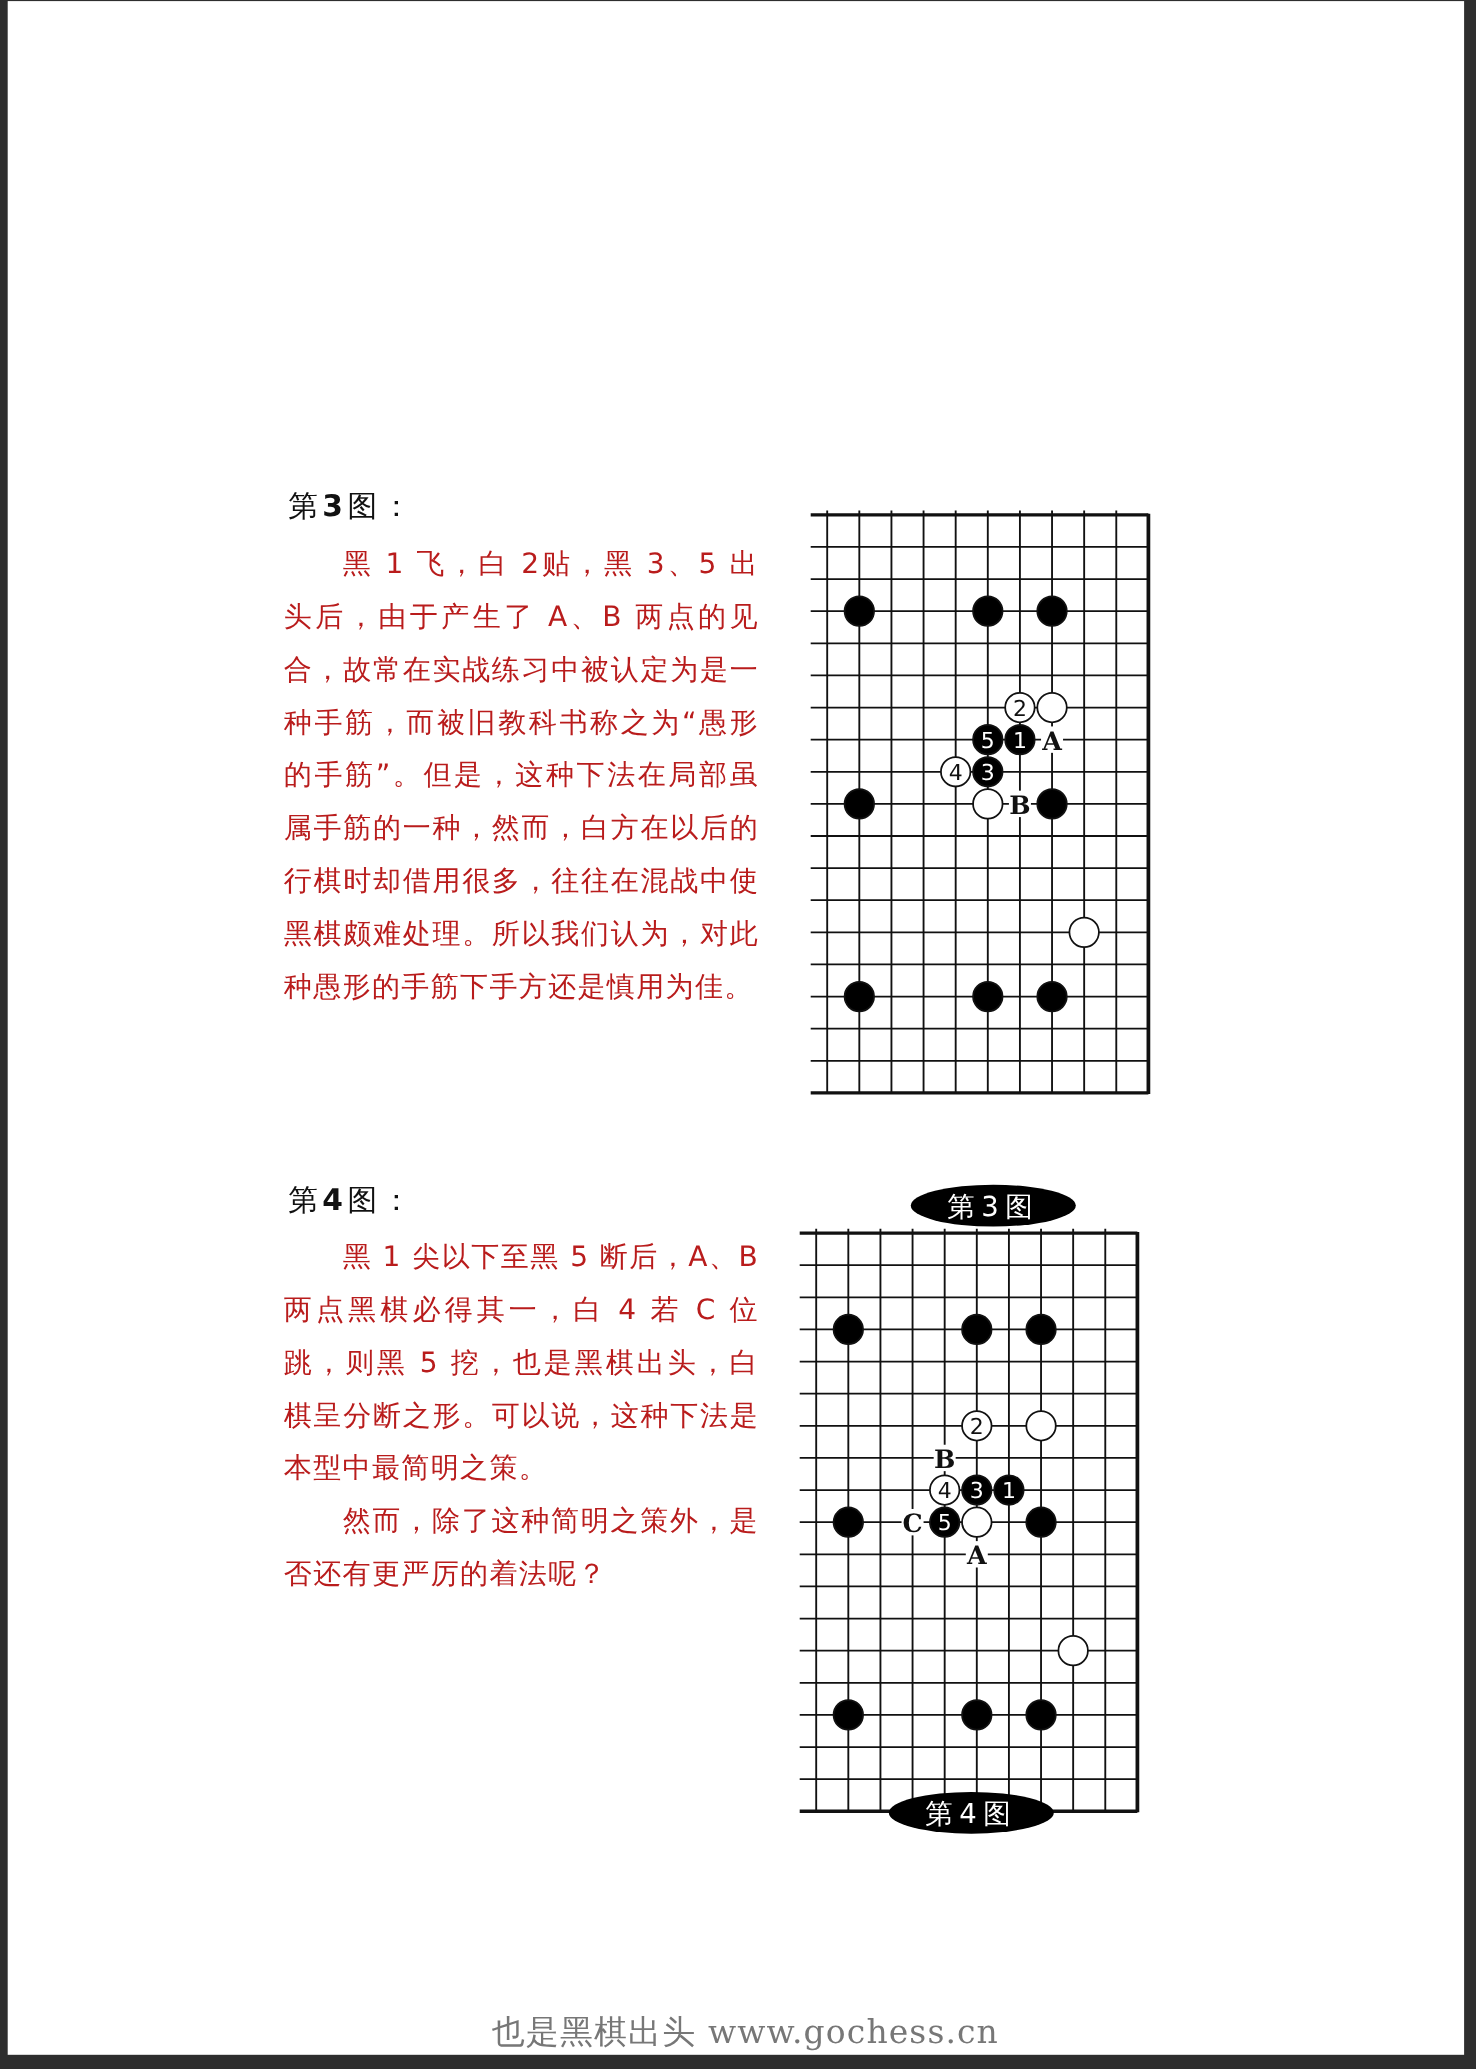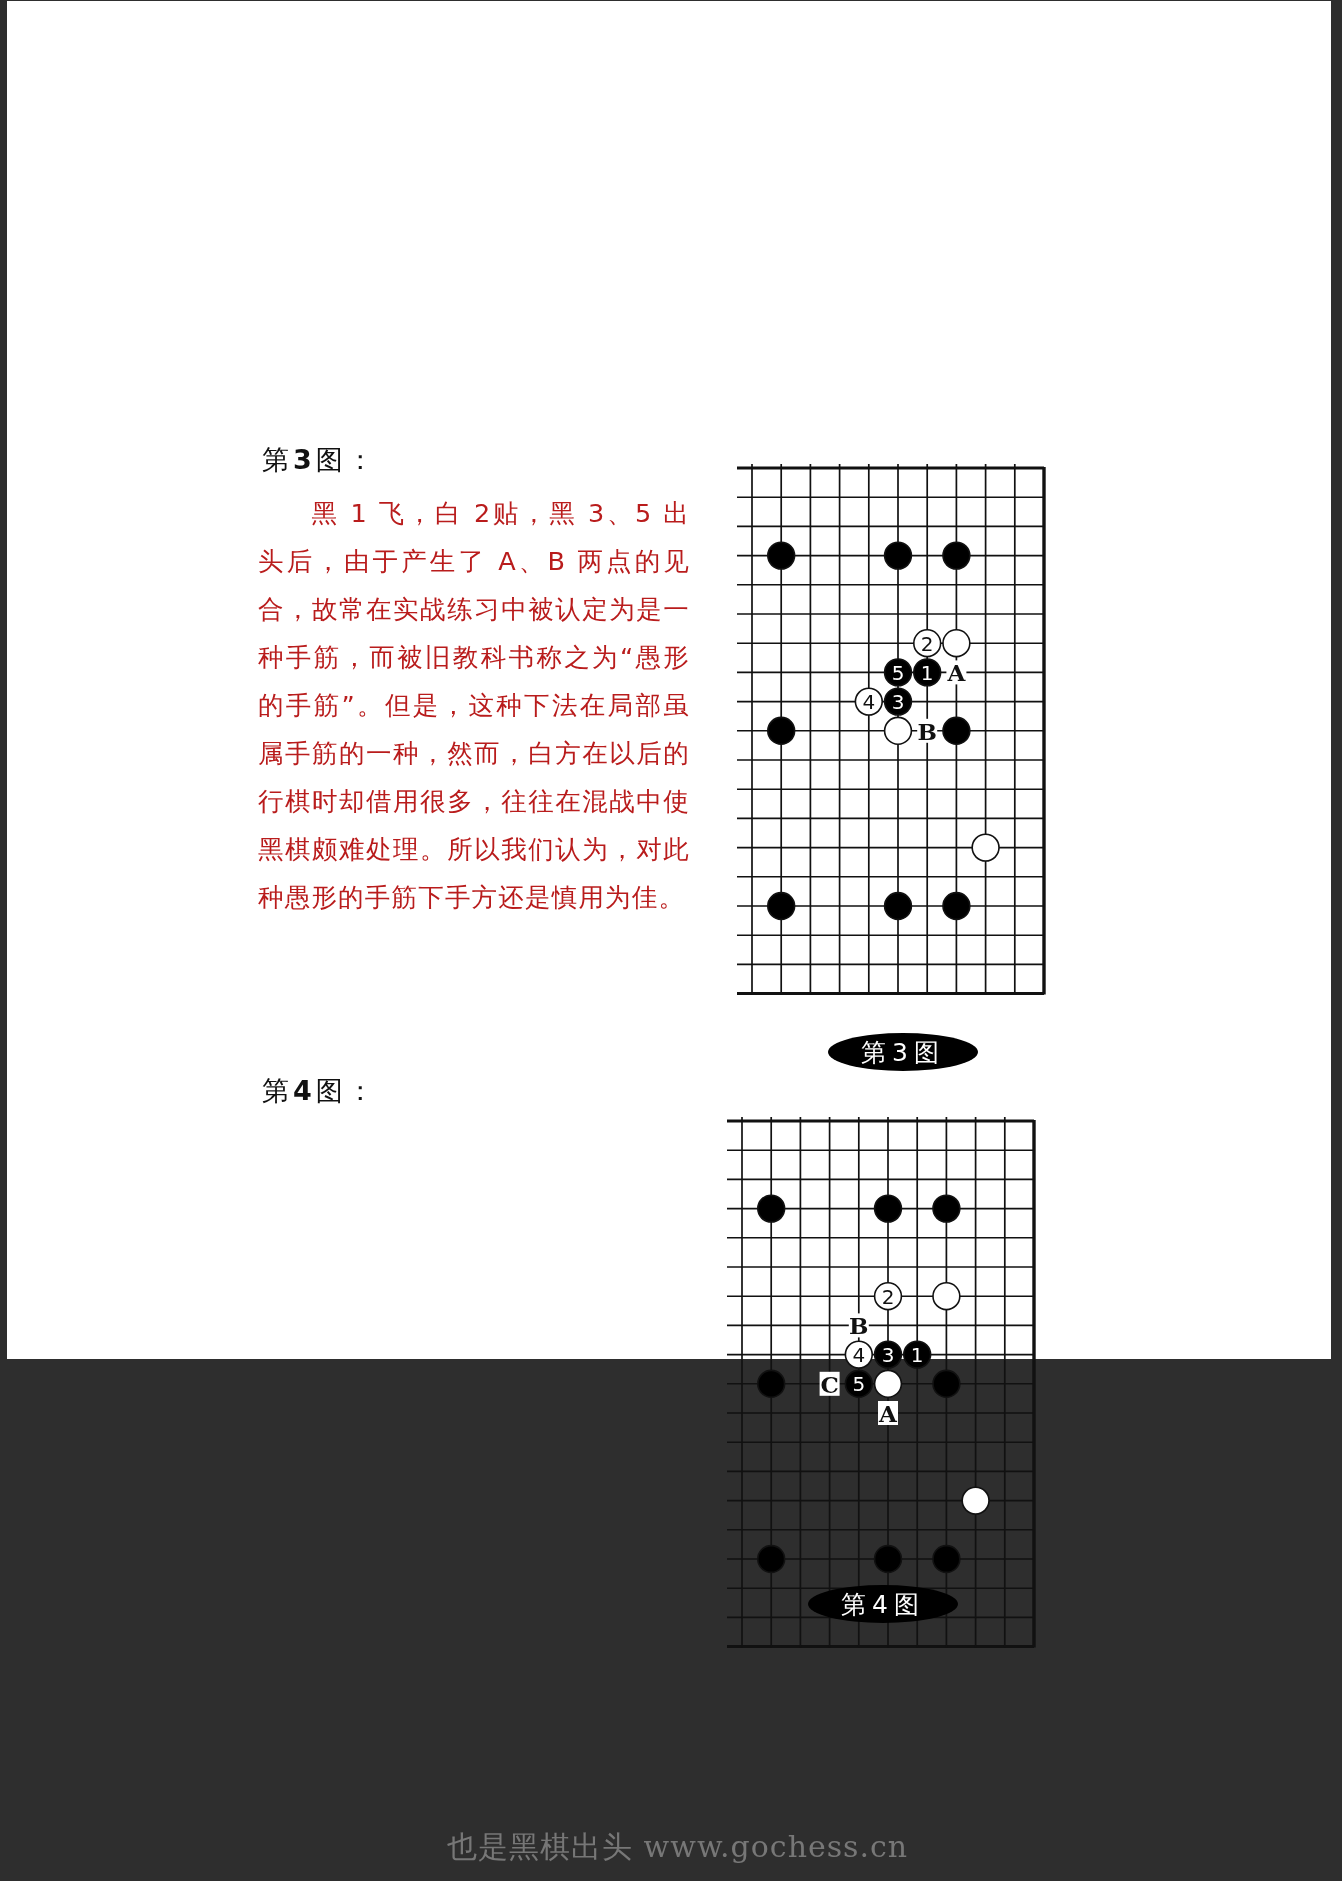--- a/index.html
+++ b/index.html
@@ -2,38 +2,39 @@
 <html><head>
 <meta charset="utf-8">
 <style>
   html, body { margin: 0; padding: 0; }
   body {
     width: 1342px; height: 1881px; position: relative; overflow: hidden;
     background: #2e2e2e;
     font-family: "DejaVu Sans", sans-serif;
   }
   .page {
-    position: absolute; left: 7px; top: 1px; width: 1324px; height: 1358px;
+    position: absolute; left: 7px; top: 1px; width: 1324px; height: 1867px;
     background: #ffffff;
   }
   .heading {
     position: absolute; font-size: 27px; color: #111; letter-spacing: 4px;
     font-weight: normal;
   }
   .heading .num { font-weight: bold; font-family: "DejaVu Sans", sans-serif; }
   .para {
     position: absolute; width: 432px; font-size: 25.5px; line-height: 48px;
     color: #b91c1c; letter-spacing: 1.2px; text-align: justify;
   }
   .para p { margin: 0; text-indent: 2.1em; }
   .board { position: absolute; }
   .caption {
     position: absolute; background: #000; color: #fff; border-radius: 50%;
     font-size: 25px; display: flex; align-items: center; justify-content: center;
     letter-spacing: 6px;
+    margin-top: 44px;
   }
   .footer {
     position: absolute; left: 440px; top: 1826px; font-size: 30px; color: #777;
     font-family: "DejaVu Serif", serif; letter-spacing: 1px; white-space: nowrap;
   }
 </style>
 </head>
 <body>
 
 <div class="page">
@@ -141,20 +142,24 @@
       </g>
     </svg>
 
   <div class="caption" style="left:821px; top:1032px; width:150px; height:38px;">
     <span>第3图</span>
   </div>
 
   <div class="heading" style="left:255px; top:1072px;">
     <span>第</span><span class="num">4</span><span>图：</span>
   </div>
+  <div class="para" style="left:251px; top:1118px;">
+    <p>黑 1 尖以下至黑 5 断后，A、B 两点黑棋必得其一，白 4 若 C 位跳，则黑 5 挖，也是黑棋出头，白棋呈分断之形。可以说，这种下法是本型中最简明之策。</p>
+    <p>然而，除了这种简明之策外，是否还有更严厉的着法呢？</p>
+  </div>
 
   <svg class="board" id="board-1" style="left:710px; top:1108px;" width="330" height="550">
       <g>
         <line x1="10" y1="12" x2="317" y2="12" stroke="#111" stroke-width="3"></line>
         <line x1="10" y1="41.2" x2="317" y2="41.2" stroke="#111" stroke-width="1.6"></line>
         <line x1="10" y1="70.4" x2="317" y2="70.4" stroke="#111" stroke-width="1.6"></line>
         <line x1="10" y1="99.6" x2="317" y2="99.6" stroke="#111" stroke-width="1.6"></line>
         <line x1="10" y1="128.8" x2="317" y2="128.8" stroke="#111" stroke-width="1.6"></line>
         <line x1="10" y1="158" x2="317" y2="158" stroke="#111" stroke-width="1.6"></line>
         <line x1="10" y1="187.2" x2="317" y2="187.2" stroke="#111" stroke-width="1.6"></line>

